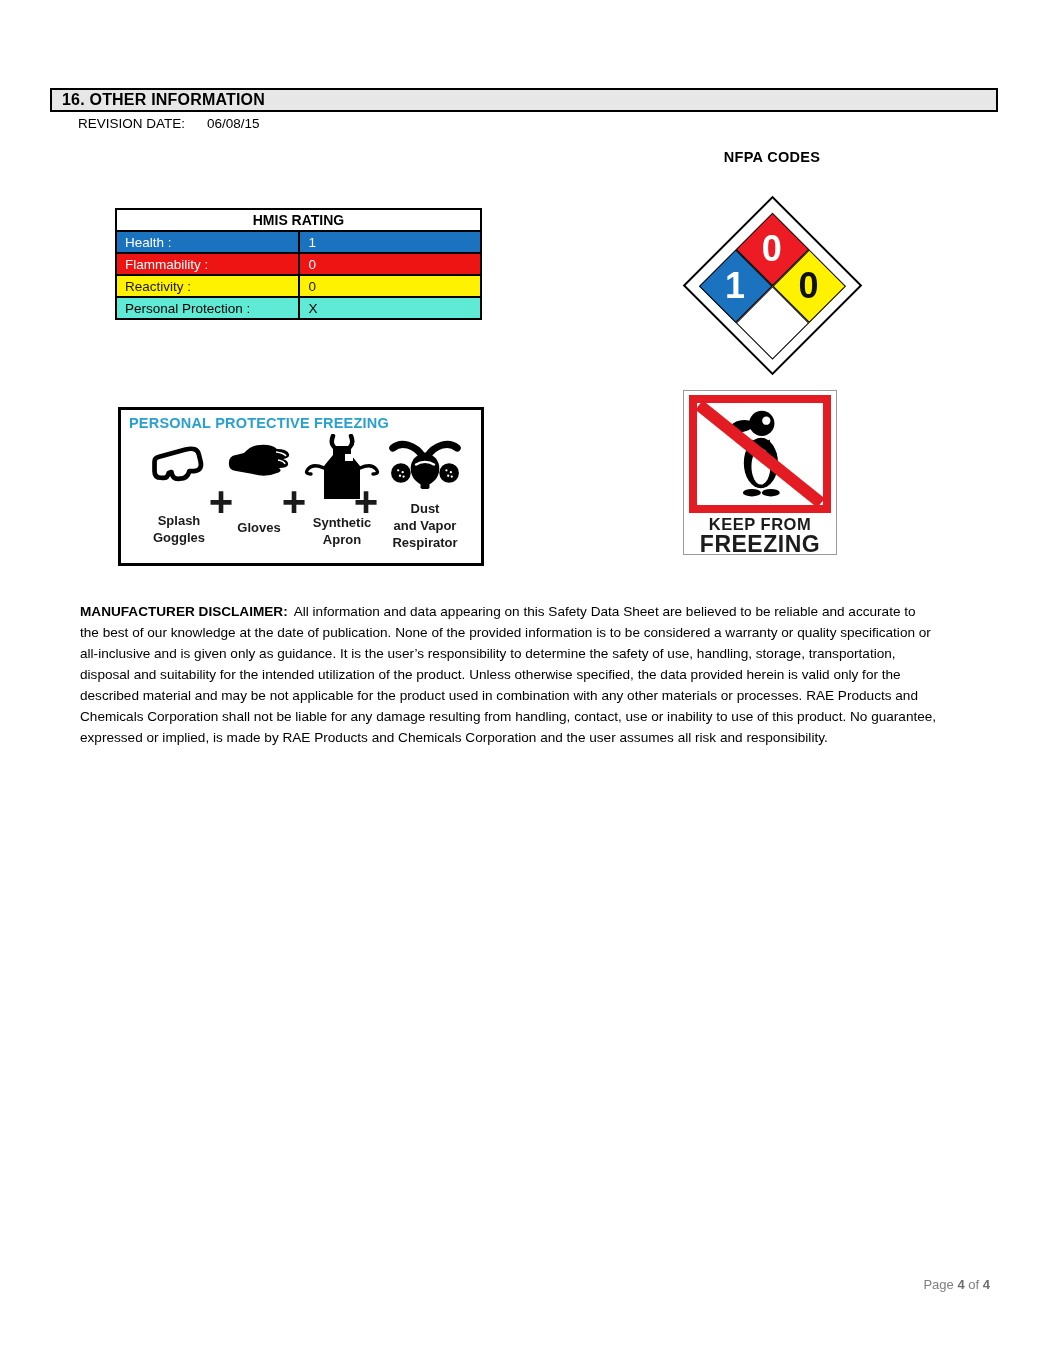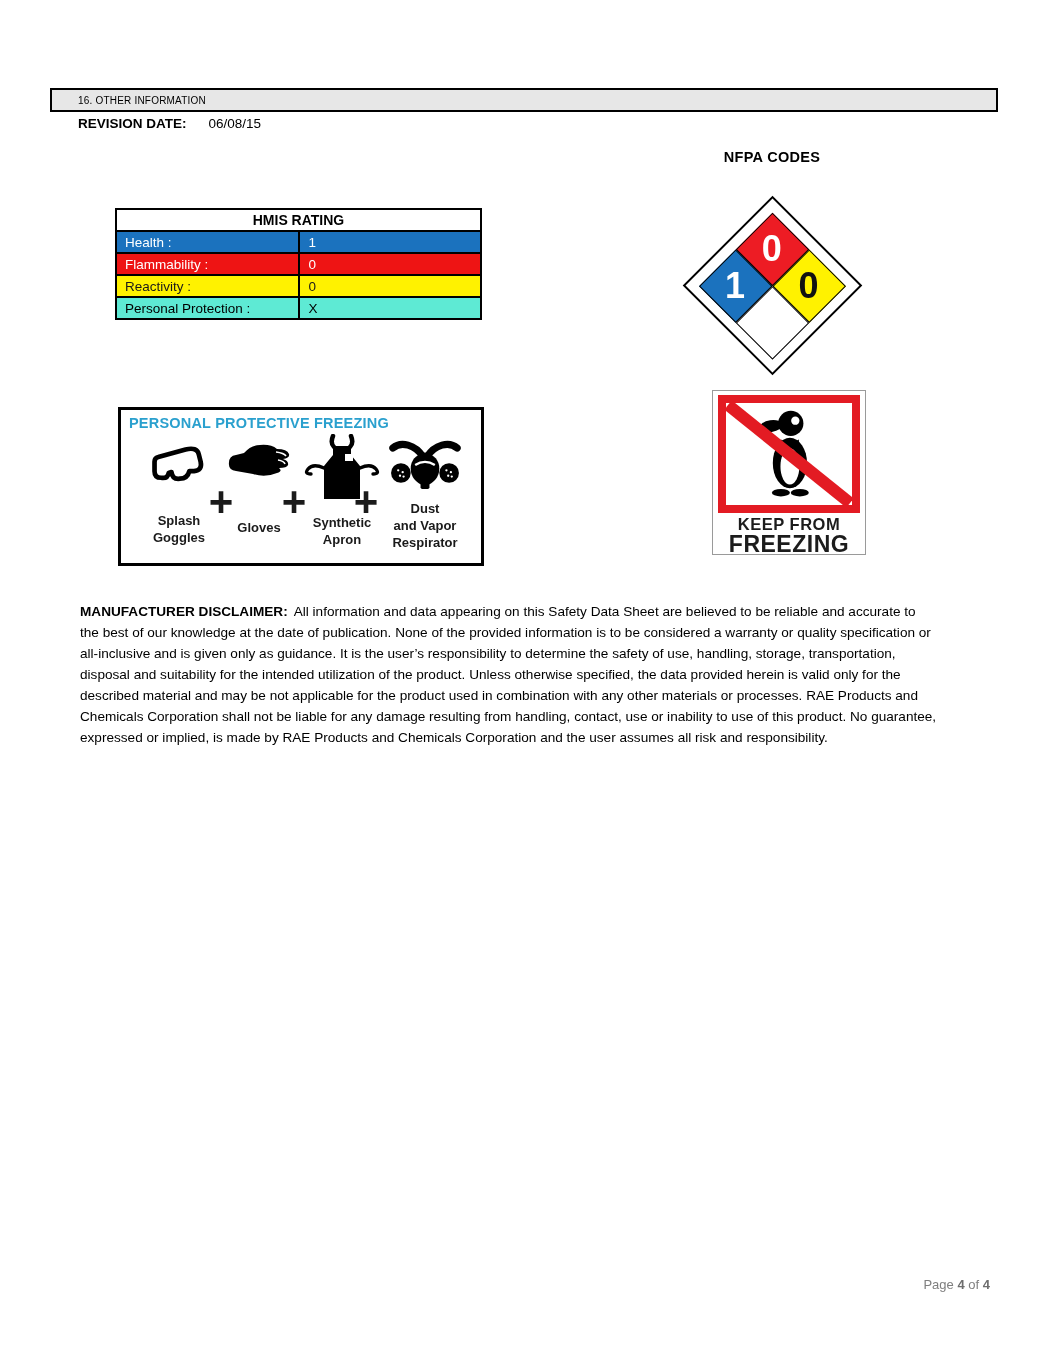--- a/index.html
+++ b/index.html
@@ -7,25 +7,25 @@
   body {
     width:1050px; height:1359px; position:relative; overflow:hidden;
     font-family:"Liberation Sans", sans-serif; color:#000;
   }
   .page { position:absolute; inset:0; }
 
   
   .section-bar {
     position:absolute; left:50px; top:88px; width:948px; height:24px;
     background:var(--header-gray,#e7e7e7); border:2px solid #000;
-    display:flex; align-items:center; padding-left:26px;
-    font-size:10px; font-weight:normal; letter-spacing:0.2px;
+    display:flex; align-items:center; padding-left:10px;
+    font-size:16px; font-weight:bold; letter-spacing:0.2px;
   }
   .revision-row { position:absolute; left:78px; top:116px; font-size:13.5px; }
-  .rev-label { font-weight:bold; }
+  .rev-label { font-weight:normal; }
   .rev-value { margin-left:22px; font-weight:normal; }
 
   
   .nfpa-title {
     position:absolute; left:662px; top:149px; width:220px; text-align:center;
     font-size:14.5px; font-weight:bold; letter-spacing:0.3px;
   }
 
   
   .hmis {
@@ -83,21 +83,21 @@
   .c4 { left:256px; top:30px; width:96px; }
   .c4 .lbl-lines { margin-top:10px; }
   .ppe-plus {
     position:absolute; top:71px; width:30px; text-align:center;
     font-size:42px; font-weight:bold; color:#1a1a1a; line-height:42px;
   }
   .p1 { left:85px; } .p2 { left:158px; } .p3 { left:230px; }
 
   
   .freeze-sign {
-    position:absolute; left:712px; top:390px; width:154px; height:165px;
+    position:absolute; left:683px; top:390px; width:154px; height:165px;
     border:1px solid #9a9a9a; background:#fff;
   }
   .freeze-red-frame {
     position:absolute; left:5px; top:4px; width:142px; height:118px;
     border:8px solid var(--freeze-red,#e31b23); background:#fff;
   }
   .freeze-penguin { position:absolute; left:27px; top:3px; }
   .freeze-slash { position:absolute; inset:0; }
   .freeze-text { position:absolute; left:0; right:0; top:124px; text-align:center; color:#1c1c1c; }
   .ft1 { font-size:16.5px; font-weight:800; letter-spacing:0.5px; line-height:18px; }

